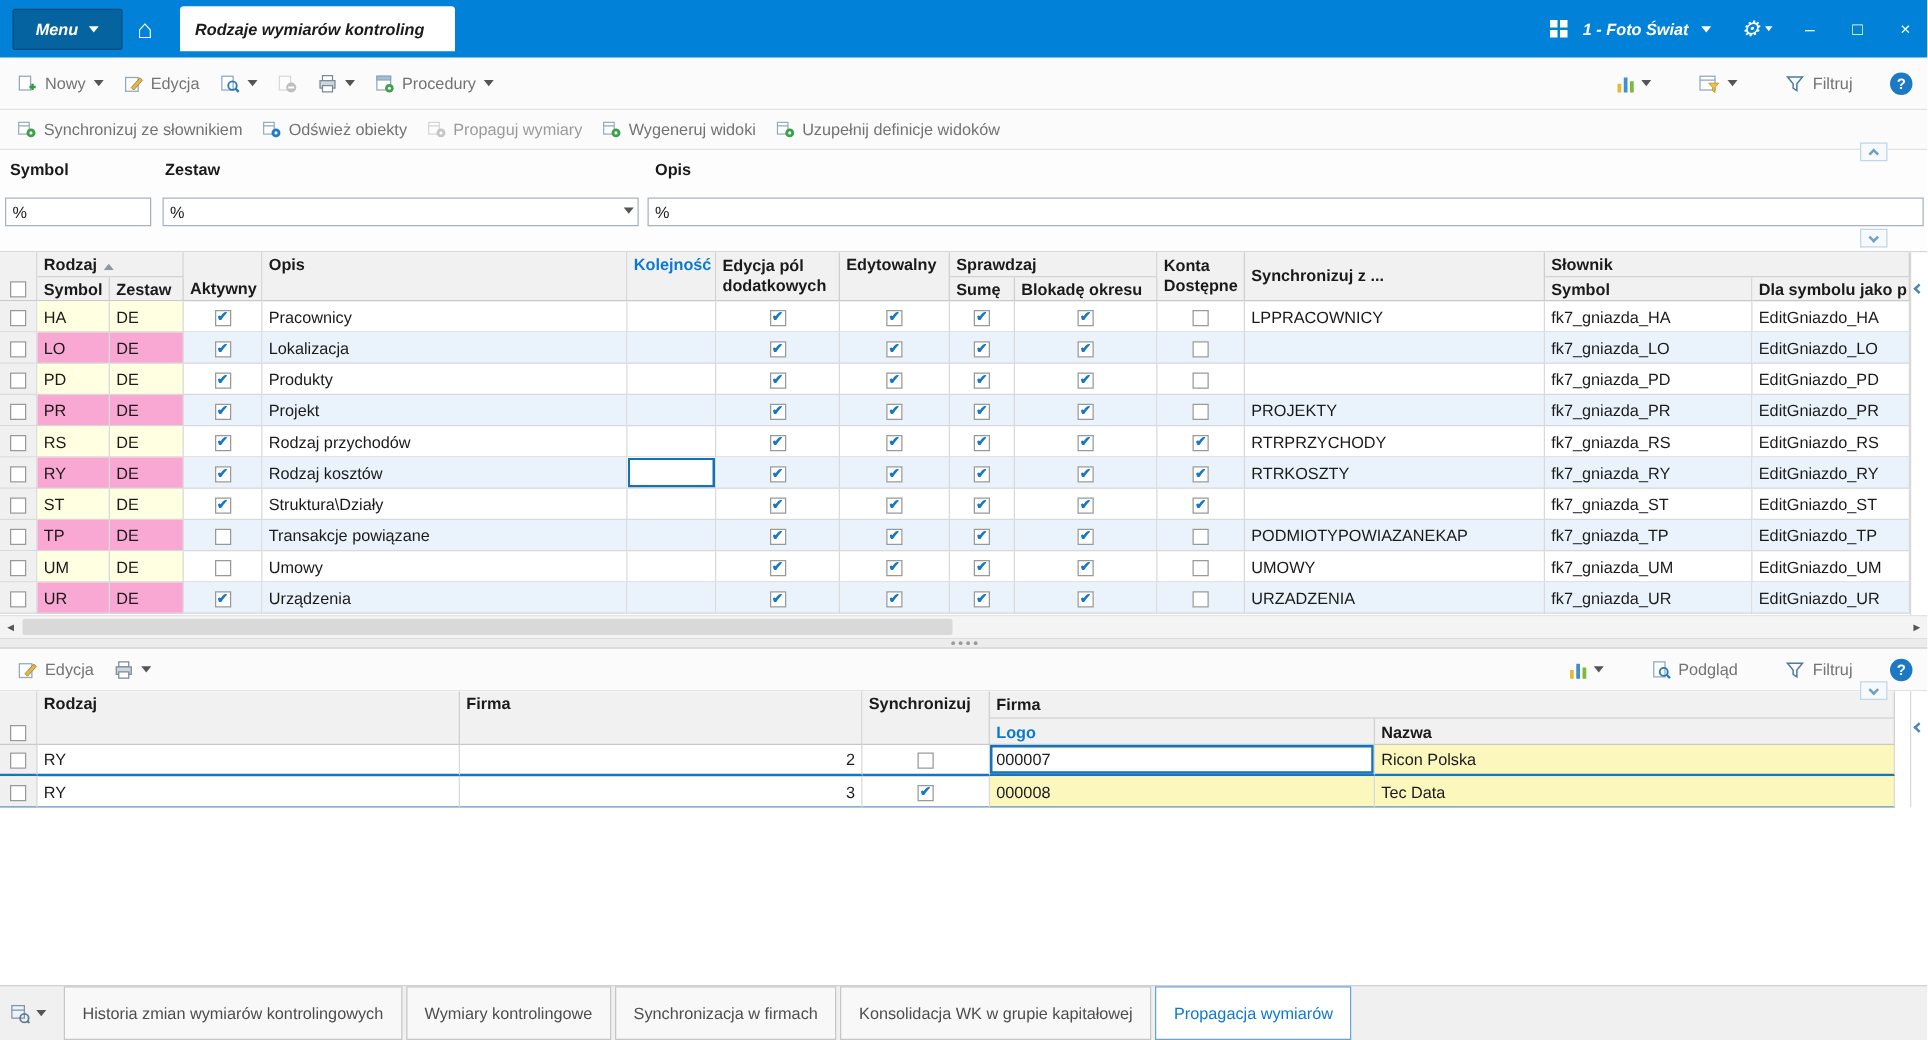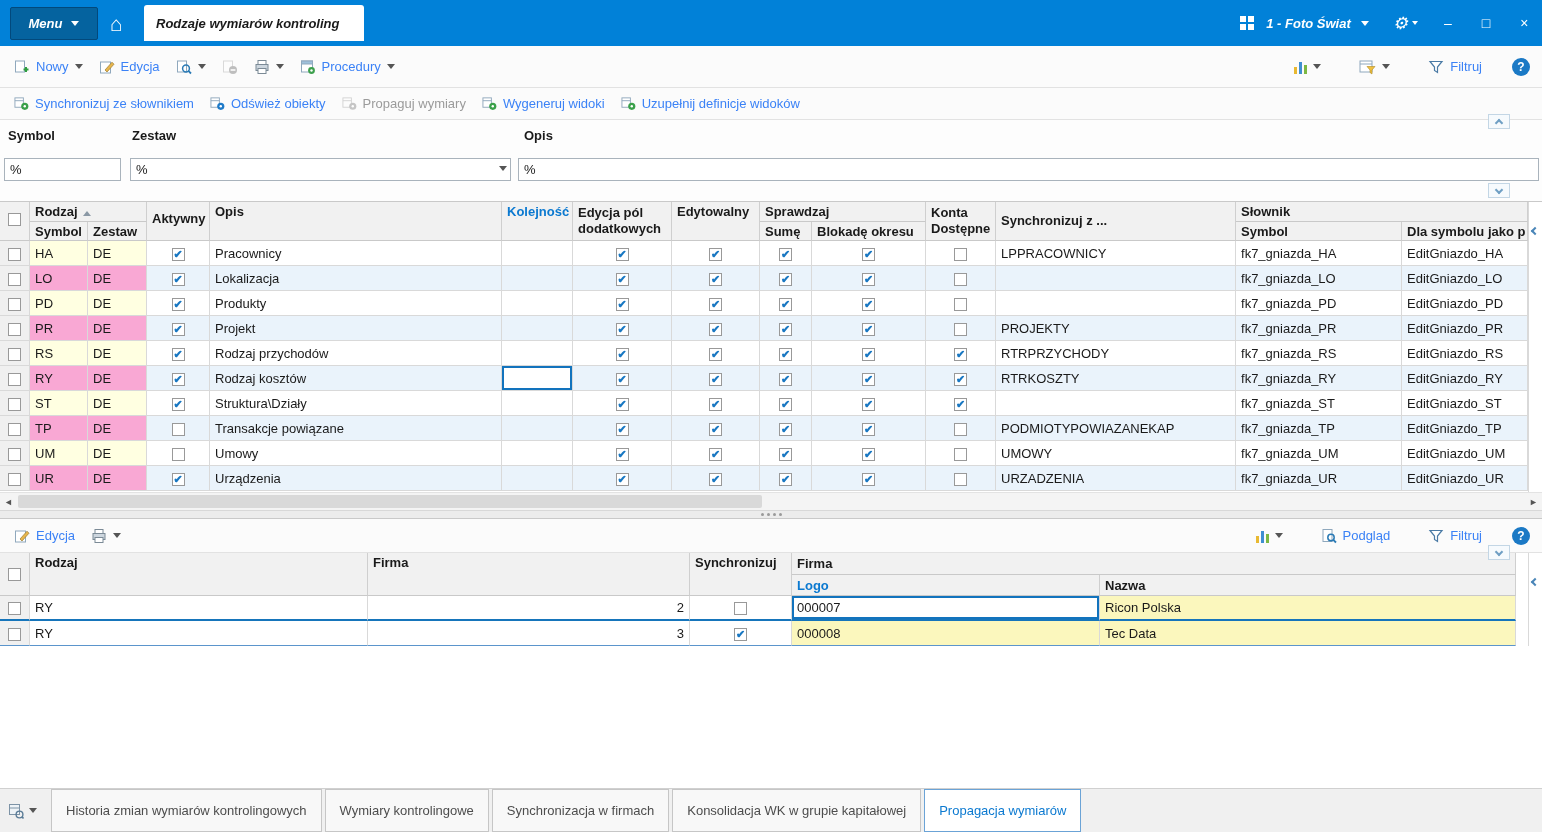--- a/index.html
+++ b/index.html
@@ -35,21 +35,21 @@
   .chev-box { width:22px; height:15px; border:1px solid #c3d6e5; background:#f6fafd; display:flex; align-items:center; justify-content:center; cursor:pointer; }
   .chev-up-g { width:6px; height:6px; border-left:2px solid #6f9fc4; border-bottom:2px solid #6f9fc4; transform:rotate(135deg); margin-top:3px; }
   .chev-down-g { width:6px; height:6px; border-left:2px solid #6f9fc4; border-bottom:2px solid #6f9fc4; transform:rotate(-45deg); margin-bottom:2px; }
   .chev-left-g { width:6px; height:6px; border-left:2px solid #4a86b8; border-bottom:2px solid #4a86b8; transform:rotate(45deg); }
 
   
   .toolbar { display:flex; align-items:center; background:#fbfbfb; border-bottom:1px solid #e2e2e2; padding:0 6px; }
   .toolbar1 { flex:0 0 42px; }
   .toolbar2 { flex:0 0 32px; }
   .toolbar3 { flex:0 0 34px; }
-  .tb-btn { display:flex; align-items:center; gap:6px; padding:4px 8px; border-radius:2px; color:#3b82f6; cursor:pointer; white-space:nowrap; }
+  .tb-btn { display:flex; align-items:center; gap:6px; padding:4px 8px; border-radius:2px; color:#737373; cursor:pointer; white-space:nowrap; }
   .tb-btn.disabled { color:#9b9b9b; cursor:default; }
   .tb-btn.disabled svg { opacity:.45; filter:grayscale(1); }
   .tb-right-group { margin-left:auto; display:flex; align-items:center; gap:22px; padding-right:6px; }
   .ico { display:inline-block; vertical-align:middle; }
   .help-circle { width:18px; height:18px; border-radius:50%; background:#1b79c5; color:#fff; font-weight:bold;
     font-size:12px; display:flex; align-items:center; justify-content:center; cursor:pointer; }
   .chartbars { display:flex; align-items:flex-end; gap:2px; height:14px; }
   .chartbars i { display:block; width:3px; }
   .chartbars .b1 { height:7px; background:#e8b932; }
   .chartbars .b2 { height:12px; background:#3f8fd1; }
@@ -68,21 +68,21 @@
   .gridwrap { position:relative; background:#fff; }
   .main-gridwrap { flex:0 0 308px; }
   table.grid { border-collapse:separate; border-spacing:0; table-layout:fixed; }
   .grid th, .grid td { border-right:1px solid #d9d9d9; border-bottom:1px solid #d9d9d9; padding:0 5px;
     white-space:nowrap; overflow:hidden; text-align:left; font-weight:normal; vertical-align:middle; }
   .grid thead th { background:#f1f1f1; font-weight:bold; border-right-color:#cfcfcf; border-bottom-color:#c9c9c9; }
   .grid thead tr.h1 th { height:20px; }
   .grid thead tr.h2 th { height:19px; }
   .grid tbody td { height:25px; }
   th.va-top { vertical-align:top; padding-top:2px; }
-  th.va-bottom { vertical-align:bottom; padding-bottom:14px; }
+  th.va-bottom { vertical-align:bottom; padding-bottom:2px; }
   th.wrap { white-space:normal; line-height:1.25; }
   th.blue, .blue { color:#0b79d0; }
   td.csel, th.csel { background:#f0f0f0; text-align:center; }
   td.ycell { background:#ffffe1; }
   td.ccb { text-align:center; }
   td.num { text-align:right; }
   tr.alt td { background:#eaf3fb; }
   tr.alt td.ycell { background:#f9a8d4; }
   tr.alt td.csel { background:#f0f0f0; }
   td.focus-cell { background:#fff !important; box-shadow:inset 0 0 0 2px #1273bd; }

